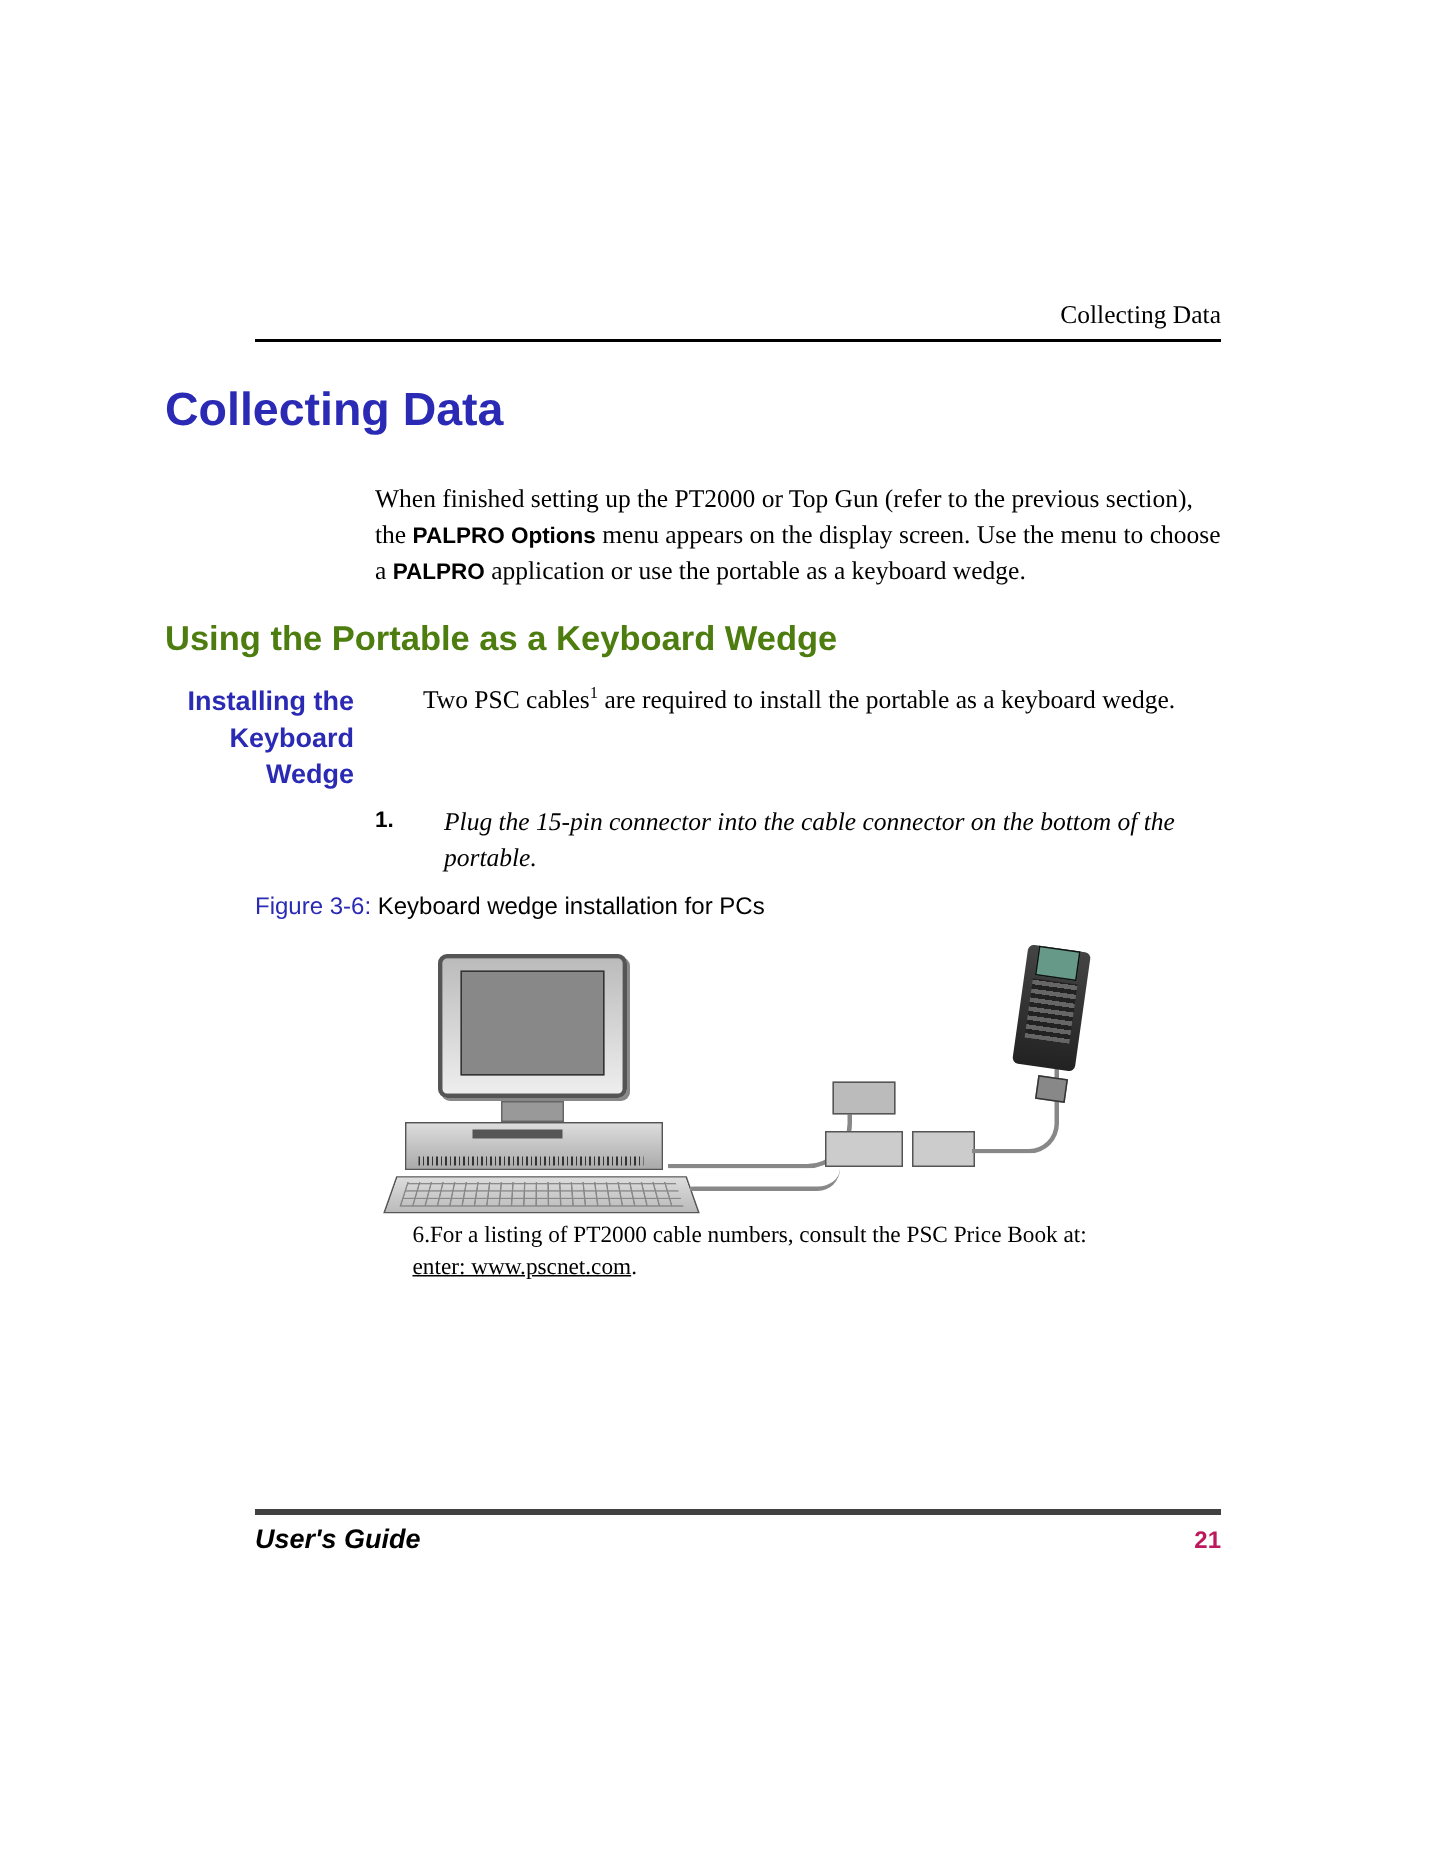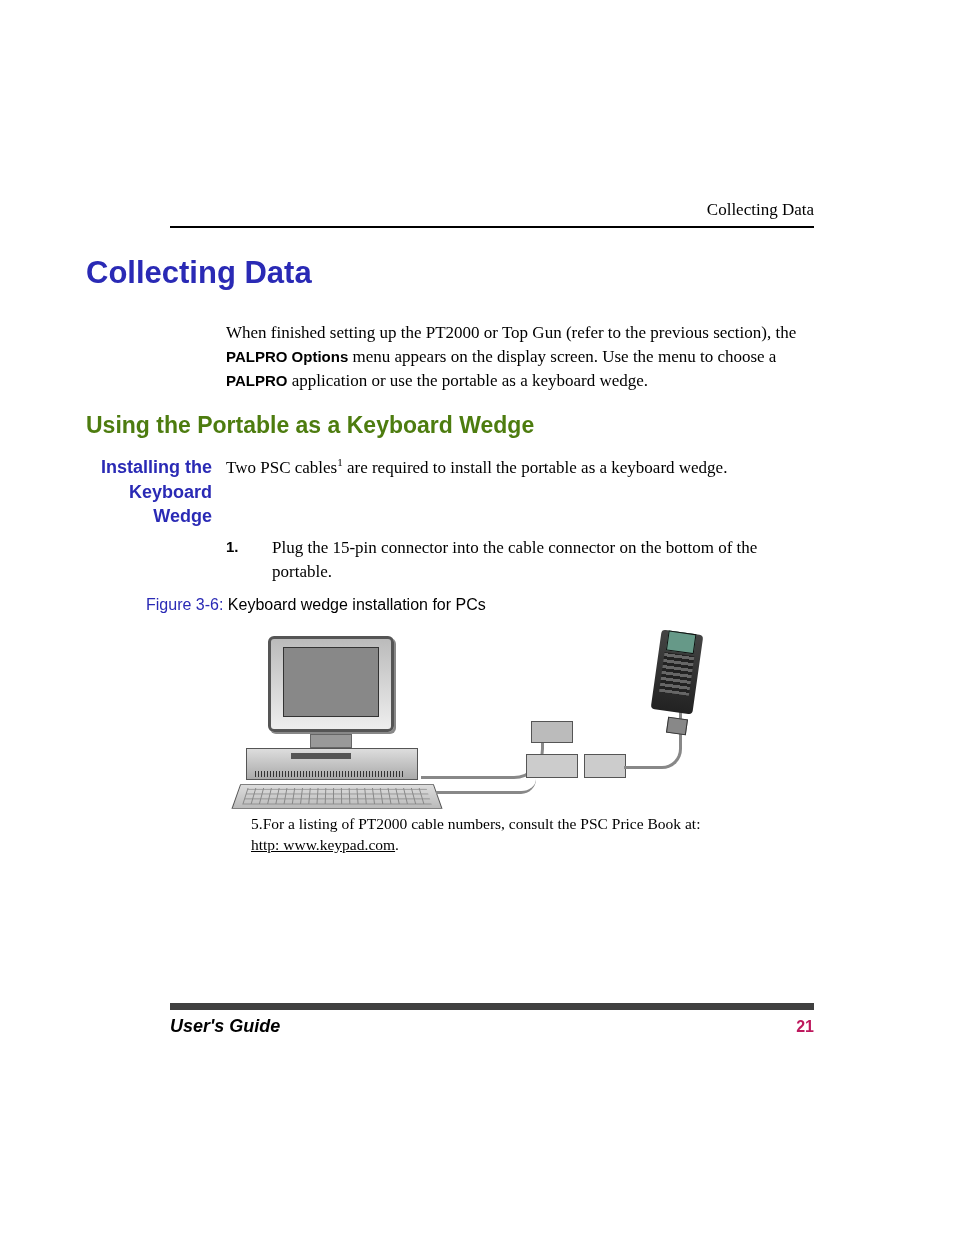--- a/index.html
+++ b/index.html
@@ -7,21 +7,21 @@
     padding: 0;
     font-family: Georgia, 'Times New Roman', serif;
     background: #ffffff;
     color: #000000;
   }
   .page {
     width: 954px;
     height: 1235px;
     position: relative;
     box-sizing: border-box;
-    padding: 200px 140px 120px 86px;
+    padding: 200px 140px 120px 110px;
   }
   .header-section {
     position: absolute;
     top: 200px;
     left: 170px;
     right: 140px;
     text-align: right;
     font-size: 17px;
     padding-bottom: 6px;
     border-bottom: 2px solid #000;
@@ -50,20 +50,21 @@
     font-family: 'Trebuchet MS', 'Arial Black', sans-serif;
     font-weight: bold;
     font-size: 23px;
     color: #4d7c0f;
     margin-bottom: 16px;
     margin-top: 10px;
   }
   .side-by-side {
     display: flex;
     margin-bottom: 8px;
+    gap: 32px;
   }
   .side-label {
     width: 140px;
     text-align: right;
     padding-right: 14px;
     box-sizing: border-box;
     font-family: 'Trebuchet MS', 'Arial Black', sans-serif;
     font-weight: bold;
     font-size: 18px;
     color: #2a2ab5;
@@ -88,20 +89,21 @@
   }
   .step-num {
     width: 46px;
     font-family: Arial, sans-serif;
     font-weight: bold;
     font-size: 15px;
     flex-shrink: 0;
   }
   .step-text {
     flex: 1;
+    font-style: italic;
   }
   .figure-caption {
     margin-left: 60px;
     font-family: Arial, sans-serif;
     font-size: 16px;
     margin-top: 12px;
     margin-bottom: 12px;
   }
   .fig-label {
     color: #2a2ab5;
@@ -120,21 +122,21 @@
   }
   .footnote a {
     color: #000;
     text-decoration: underline;
   }
   .footer-section {
     position: absolute;
     bottom: 198px;
     left: 170px;
     right: 140px;
-    border-top: 7px solid #404040;
+    border-top: 4px solid #404040;
     padding-top: 6px;
     display: flex;
     justify-content: space-between;
     align-items: baseline;
   }
   .footer-left {
     font-family: 'Trebuchet MS', 'Arial Black', sans-serif;
     font-weight: bold;
     font-style: italic;
     font-size: 18px;
@@ -227,22 +229,22 @@
     <div class="scanner">
       <div class="scanner-body">
         <div class="scanner-screen"></div>
         <div class="scanner-keys"></div>
       </div>
       <div class="scanner-plug"></div>
     </div>
   </div>
 
   <div class="footnote">
-    <span>5.For a listing of PT2000 cable numbers, consult the PSC Price Book at: </span><br>
-    <a href="#">http: www.keypad.com</a><span>.</span>
+    <span>6.For a listing of PT2000 cable numbers, consult the PSC Price Book at: </span><br>
+    <a href="#">enter: www.pscnet.com</a><span>.</span>
   </div>
 
   <div class="footer-section">
     <span class="footer-left">User's Guide</span>
     <span class="footer-right">21</span>
   </div>
 
 </div>
 
 </body></html>

